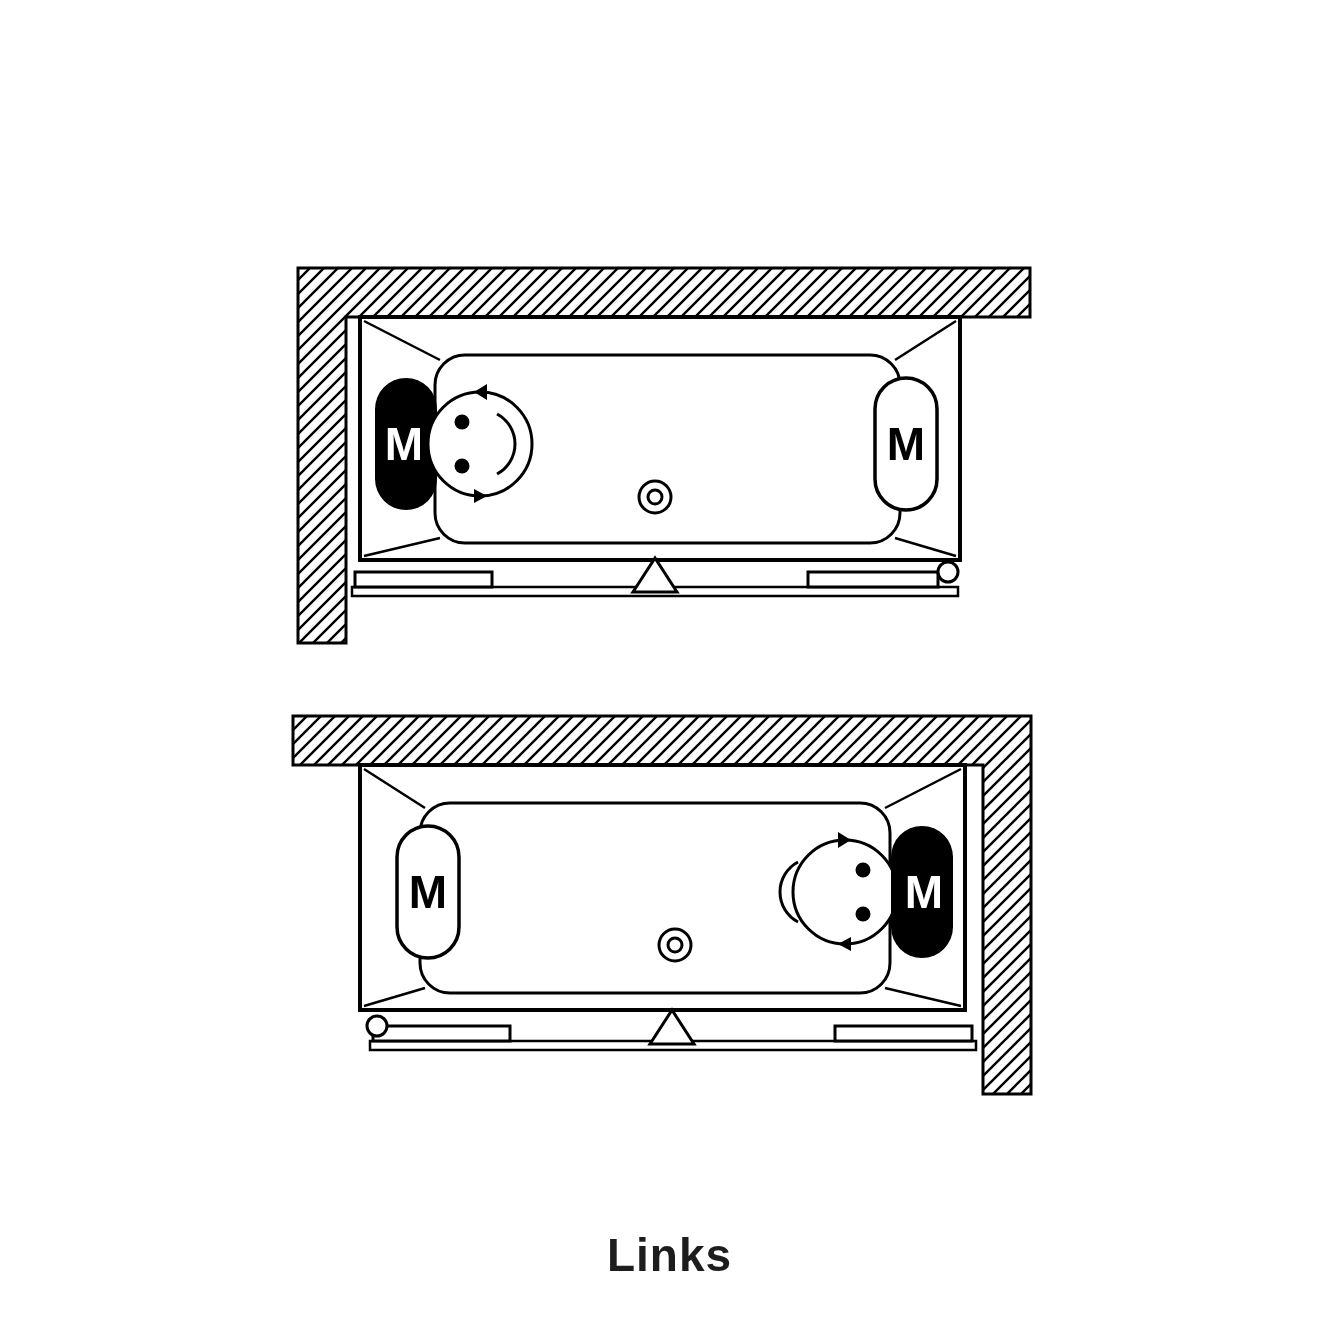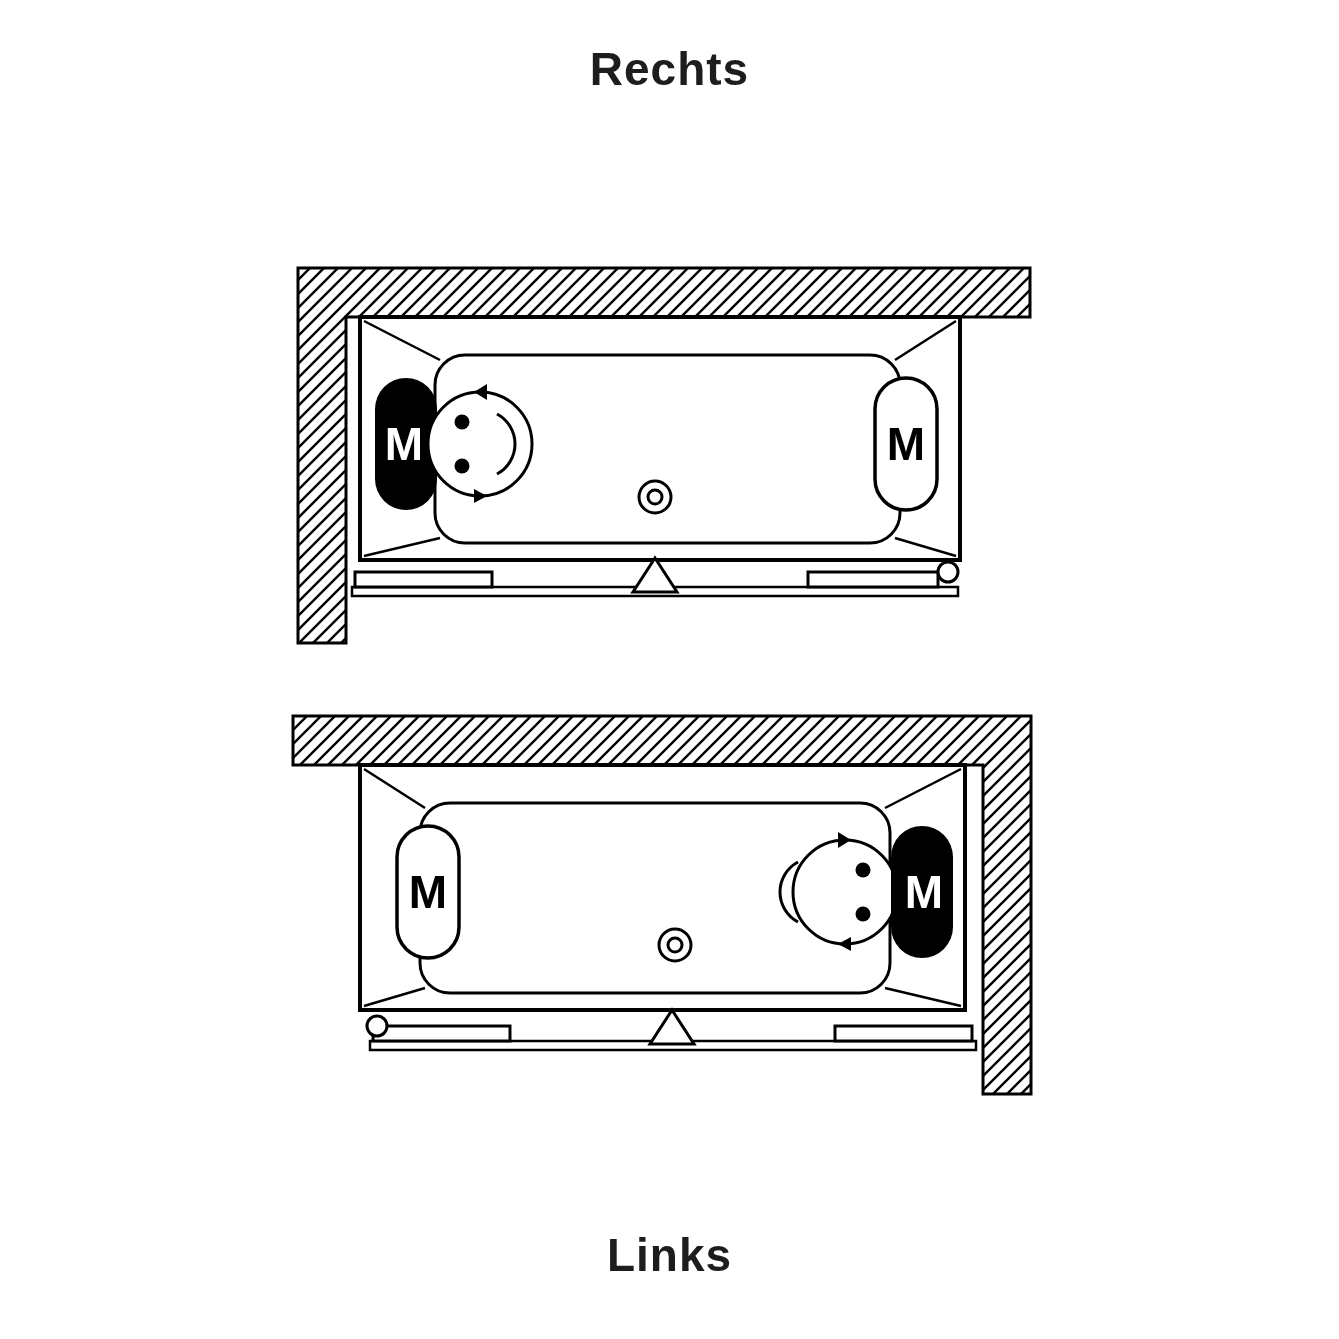--- a/index.html
+++ b/index.html
@@ -17,21 +17,20 @@
   .blk{fill:var(--line,#000);stroke:none;}
   .wall{stroke:var(--line,#000);stroke-width:3;}
   .mtext-white{font:700 46px "Liberation Sans",sans-serif;fill:var(--fill,#fff);}
   .mtext-black{font:700 46px "Liberation Sans",sans-serif;fill:var(--line,#000);}
 </style>
 </head>
 <body>
 
 <div class="page">
 
-  <div class="orient-label top">Rechts</div>
 
   <svg id="svg-rechts" width="750" height="400" viewBox="0 0 750 400">
     <defs>
       <pattern id="hatchA" width="14" height="14" patternUnits="userSpaceOnUse">
         <path d="M -3 3 L 3 -3 M 0 14 L 14 0 M 11 17 L 17 11" stroke="#000" stroke-width="2.4"></path>
       </pattern>
     </defs>
 
     <path class="wall" fill="url(#hatchA)" d="M 8 8 H 740 V 57 H 56 V 383 H 8 Z"></path>
 

